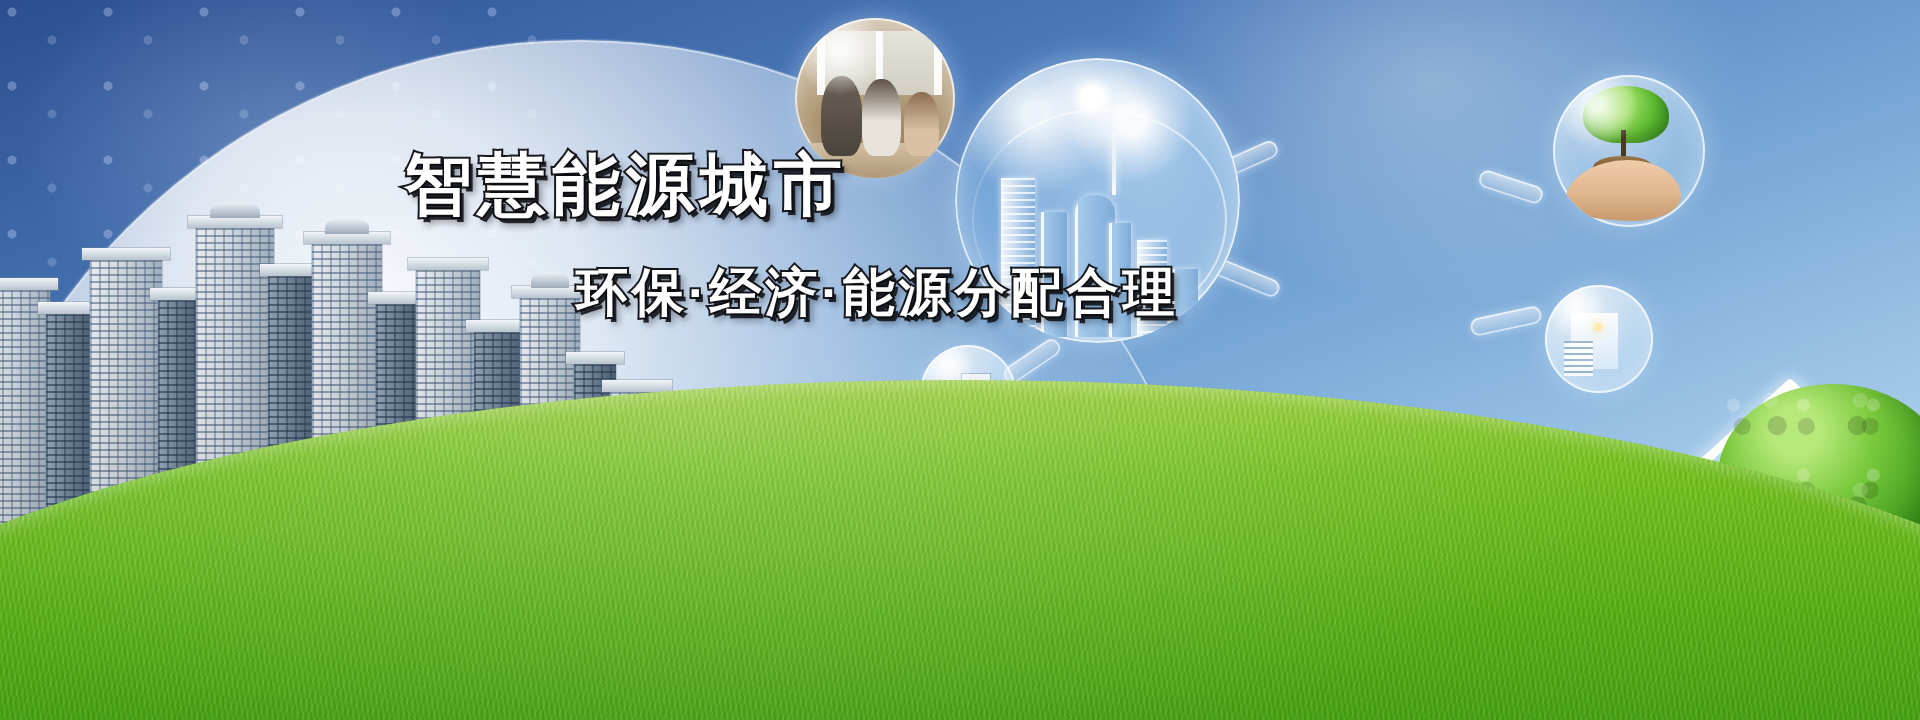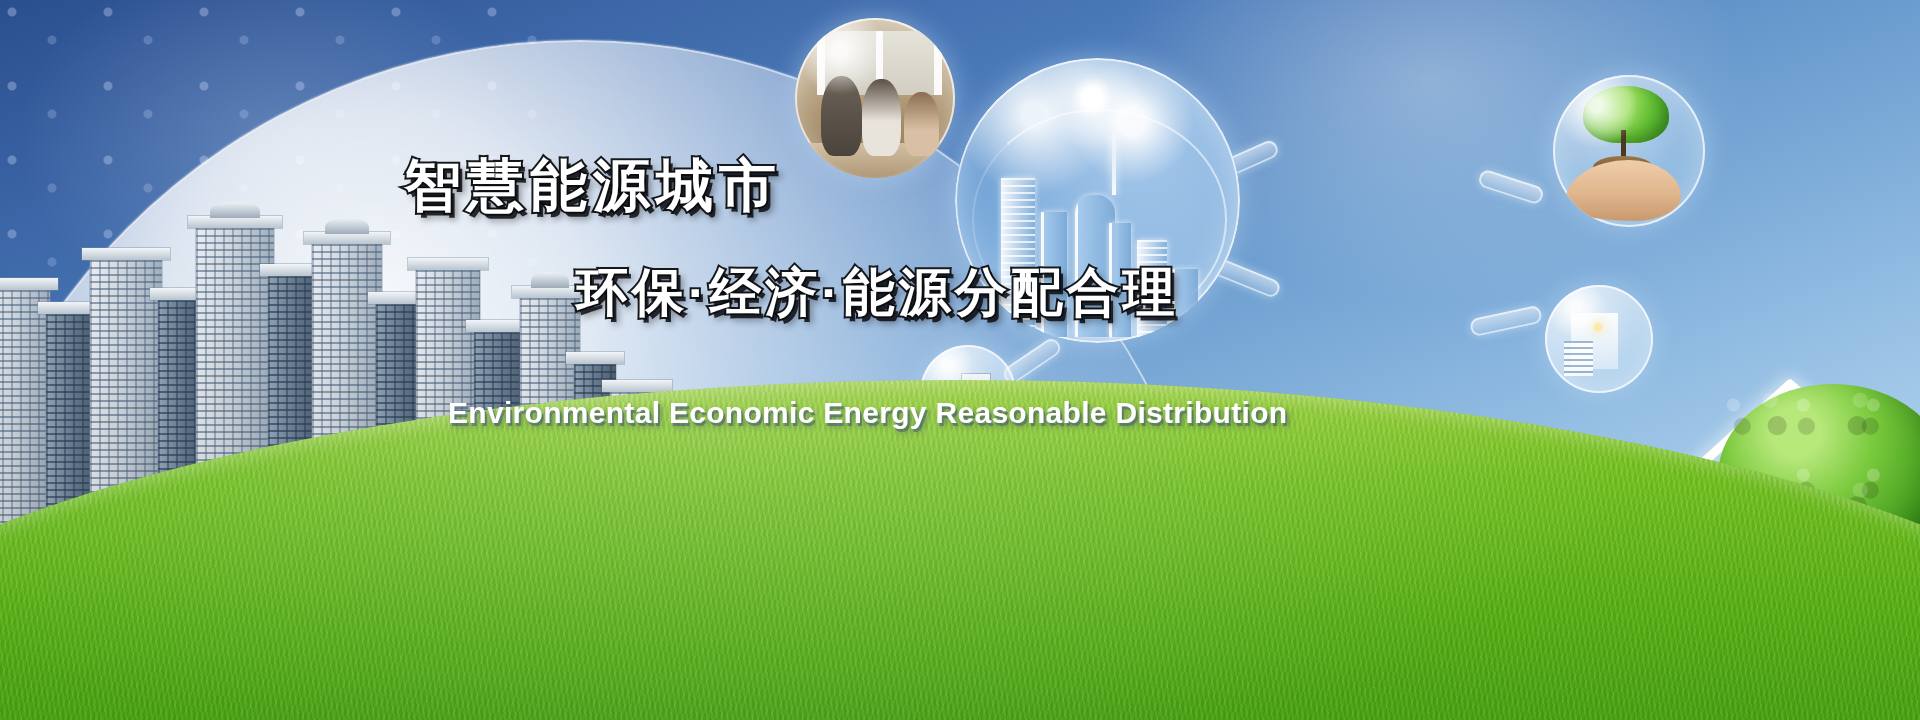--- a/index.html
+++ b/index.html
@@ -320,22 +320,22 @@
     font-weight: 700;
     letter-spacing: 6px;
     white-space: nowrap;
     -webkit-text-stroke: 4px #15181c;
     paint-order: stroke fill;
     text-shadow:
       4px 5px 0 rgba(10,12,16,.85),
       6px 7px 7px rgba(10,12,16,.45);
   }
   .headline-1 {
-    left: 404px; top: 148px;
-    font-size: 57px;
+    left: 404px; top: 140px;
+    font-size: 68px;
   }
   .headline-2 {
     left: 576px; top: 258px;
     font-size: 52px;
     letter-spacing: 4px;
   }
   .subline-en {
     position: absolute;
     color: #ffffff;
     font-weight: 700;
@@ -467,16 +467,15 @@
     <div class="leaf-texture"></div>
   </div>
 
   <div class="hill">
     <div class="hill-texture"></div>
   </div>
 
   <div class="copy">
     <div class="headline-cn headline-1">智慧能源城市</div>
     <div class="headline-cn headline-2">环保·经济·能源分配合理</div>
-    <div class="subline-en subline-2">Environmental Economic  Energy Reasonable Distribution</div>
   </div>
 
 </div>
 
 </body></html>

